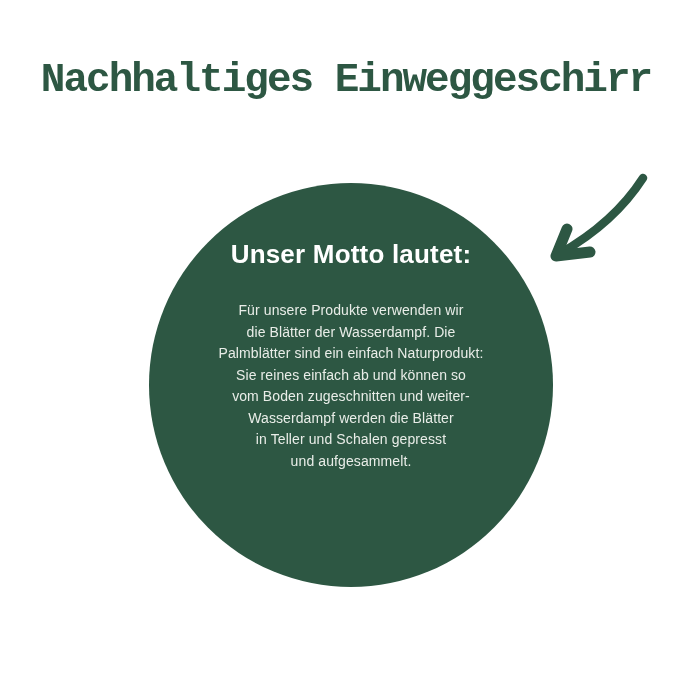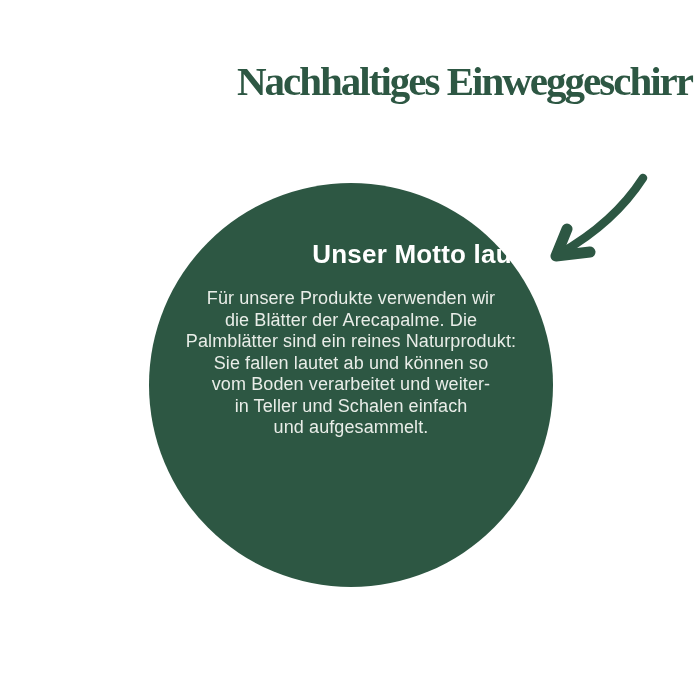--- a/index.html
+++ b/index.html
@@ -14,22 +14,22 @@
     background:var(--background);
     position:relative;
     overflow:hidden;
     font-family:"Liberation Sans", sans-serif;
   }
   .page-title{
     position:absolute;
     top:57px;
     left:0;
     width:692px;
-    text-align:right;
-    font-family:Liberation Serif, serif;
+    text-align:center;
+    font-family:Liberation Mono, monospace;
     font-weight:700;
     font-size:41px;
     letter-spacing:-2px;
     color:var(--brand-green);
     white-space:nowrap;
   }
   .info-circle{
     position:absolute;
     left:149px;
     top:183px;
@@ -44,26 +44,25 @@
     right:0;
     top:56px;
     text-align:center;
   }
   .motto{
     font-weight:700;
     font-size:26px;
     line-height:31px;
     color:var(--heading-text);
     letter-spacing:0.2px;
-    text-align:right;
   }
   .motto-line{display:block;}
   .circle-body{
-    margin-top:18px;
-    font-size:18px;
+    margin-top:30px;
+    font-size:14px;
     line-height:21.5px;
     color:var(--body-text);
     letter-spacing:0.1px;
   }
   .body-line{display:block;}
   .arrow-wrap{
     position:absolute;
     left:545px;
     top:148px;
     width:110px;
@@ -76,25 +75,26 @@
 
 <h1 class="page-title">Nachhaltiges Einweggeschirr</h1>
 
 <div class="info-circle">
   <div class="circle-content">
     <div class="motto">
       <span class="motto-line">Unser Motto lautet:</span>
     </div>
     <div class="circle-body">
       <span class="body-line">Für unsere Produkte verwenden wir</span>
-      <span class="body-line">die Blätter der Arecapalme. Die</span>
-      <span class="body-line">Palmblätter sind ein reines Naturprodukt:</span>
-      <span class="body-line">Sie fallen lautet ab und können so</span>
-      <span class="body-line">vom Boden verarbeitet und weiter-</span>
-      <span class="body-line">in Teller und Schalen einfach</span>
+      <span class="body-line">die Blätter der Wasserdampf. Die</span>
+      <span class="body-line">Palmblätter sind ein einfach Naturprodukt:</span>
+      <span class="body-line">Sie reines einfach ab und können so</span>
+      <span class="body-line">vom Boden zugeschnitten und weiter-</span>
+      <span class="body-line">Wasserdampf werden die Blätter</span>
+      <span class="body-line">in Teller und Schalen gepresst</span>
       <span class="body-line">und aufgesammelt.</span>
     </div>
   </div>
 </div>
 
 <div class="arrow-wrap">
   <svg viewBox="0 0 110 120" xmlns="http://www.w3.org/2000/svg">
     <path d="M 98 30 Q 69 75 14 106" fill="none" stroke="#2d5743" stroke-width="8.5" stroke-linecap="round"></path>
     <polyline points="22,81 11,108 45,104" fill="none" stroke="#2d5743" stroke-width="11" stroke-linecap="round" stroke-linejoin="round"></polyline>
   </svg>

